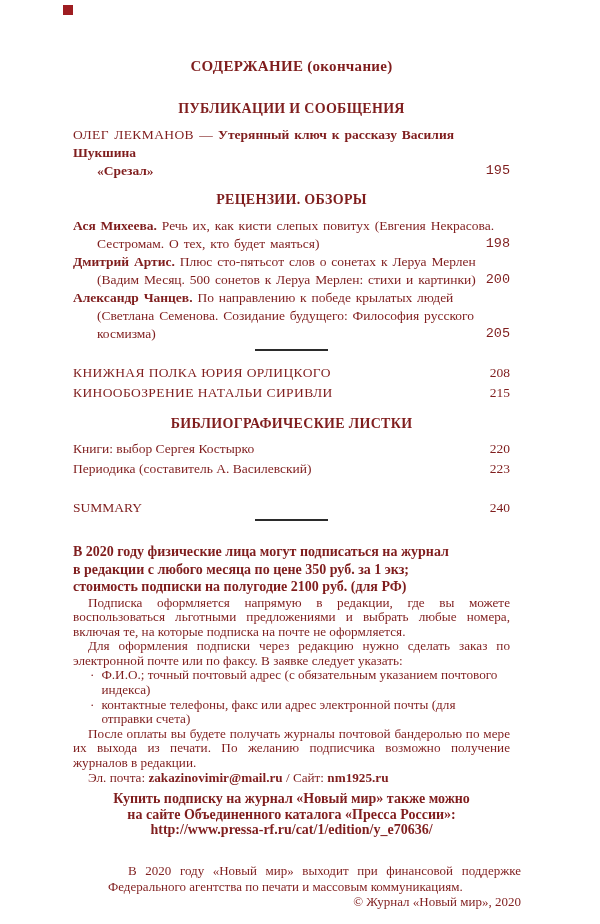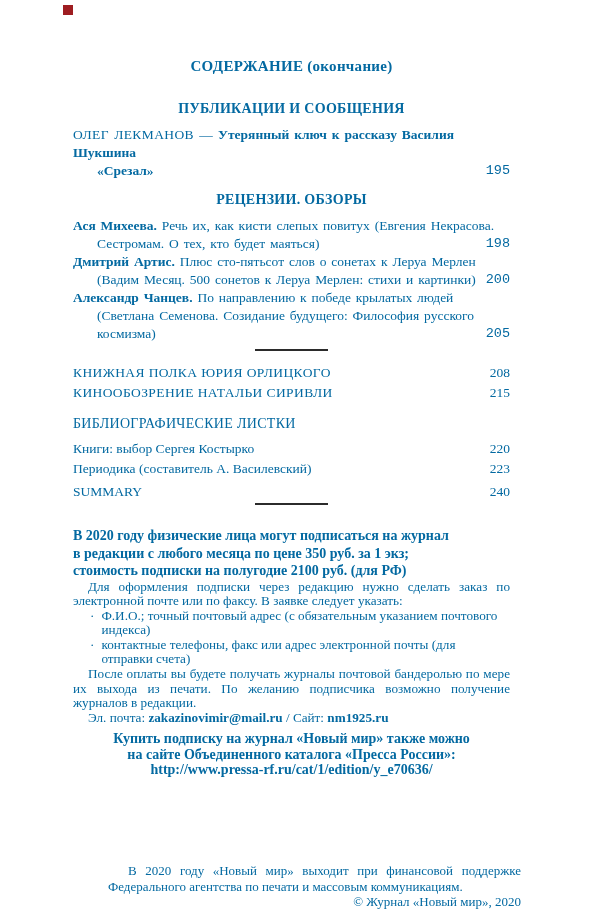--- a/index.html
+++ b/index.html
@@ -1,42 +1,42 @@
 <!DOCTYPE html>
 <html><head>
 <meta charset="utf-8">
 <style>
   html,body{margin:0;padding:0;background:#e8e8e8;}
   .page{
     position:relative;
     width:600px;height:924px;
     background:#ffffff;
     font-family:"Liberation Serif","DejaVu Serif",serif;
-    color:#0369a1;
+    color:#7f1d1d;
     overflow:hidden;
     margin:0 auto;
   }
   .corner-mark{position:absolute;left:63px;top:5px;width:10px;height:10px;}
   .content{position:absolute;left:73px;top:0;width:437px;}
   .toc-title{margin:57px 0 0;text-align:center;font-weight:bold;font-size:15px;line-height:18px;letter-spacing:.3px;}
   .sec-heading{margin:25px 0 0;text-align:center;font-weight:bold;font-size:14px;line-height:17px;letter-spacing:.3px;}
   .sec-heading.reviews{margin-top:11px;}
   .entry{position:relative;font-size:13.5px;line-height:18px;text-align:left;word-spacing:1.5px;}
   .entry.first{margin-top:9px;}
   .entry .cont{margin-left:24px;}
   .caps{letter-spacing:.4px;}
   .pg{position:absolute;right:0;bottom:0;font-size:13.5px;font-family:Liberation Mono, monospace;}
   .divider{width:73px;border:0;border-top:2px solid #2b2b2b;margin:6px auto 0;}
   .divider.d2{margin-top:2px;}
   .rubric-rows{margin-top:12px;}
   .row{display:flex;justify-content:space-between;font-size:13.5px;line-height:20px;}
   .row .lbl{letter-spacing:.4px;}
-  .biblio-heading{margin:12px 0 0;text-align:left;font-weight:normal;font-size:14px;line-height:17px;letter-spacing:.3px;}
+  .biblio-heading{margin:12px 0 0;text-align:center;font-weight:bold;font-size:14px;line-height:17px;letter-spacing:.3px;}
   .biblio-rows{margin-top:7px;}
-  .summary-row{margin-top:4px;font-size:13.5px;line-height:18px;}
+  .summary-row{margin-top:20px;font-size:13.5px;line-height:18px;}
   .sub-header{margin-top:22px;font-weight:bold;font-size:14px;line-height:17.5px;}
   .body-text{font-size:13.2px;line-height:14.6px;}
   p.just{margin:0;text-align:justify;text-indent:15px;}
   .bullet{padding-left:15px;display:flex;}
   .bullet .dot{margin:0 7px 0 2px;}
   .ind-line{padding-left:15px;}
   .buy{margin-top:6px;text-align:center;font-weight:bold;font-size:14px;line-height:15.5px;}
   .footer{position:absolute;left:108px;top:863px;width:413px;font-size:13px;line-height:15.5px;}
   .footer p.just{text-indent:20px;}
   .copy{text-align:right;margin-top:0;}
@@ -127,20 +127,21 @@
 
     <hr class="divider d2">
 
     <div class="sub-header">
       <div>В 2020 году физические лица могут подписаться на журнал</div>
       <div>в редакции с любого месяца по цене 350 руб. за 1 экз;</div>
       <div>стоимость подписки на полугодие 2100 руб. (для РФ)</div>
     </div>
 
     <div class="body-text">
+      <p class="just">Подписка оформляется напрямую в редакции, где вы можете воспользоваться льготными предложениями и выбрать любые номера, включая те, на которые подписка на почте не оформляется.</p>
       <p class="just">Для оформления подписки через редакцию нужно сделать заказ по электронной почте или по факсу. В заявке следует указать:</p>
       <div class="bullet">
         <span class="dot">·</span>
         <span>Ф.И.О.; точный почтовый адрес (с обязательным указанием почтового индекса)</span>
       </div>
       <div class="bullet">
         <span class="dot">·</span>
         <span>контактные телефоны, факс или адрес электронной почты (для отправки счета)</span>
       </div>
       <p class="just">После оплаты вы будете получать журналы почтовой бандеролью по мере их выхода из печати. По желанию подписчика возможно получение журналов в редакции.</p>

